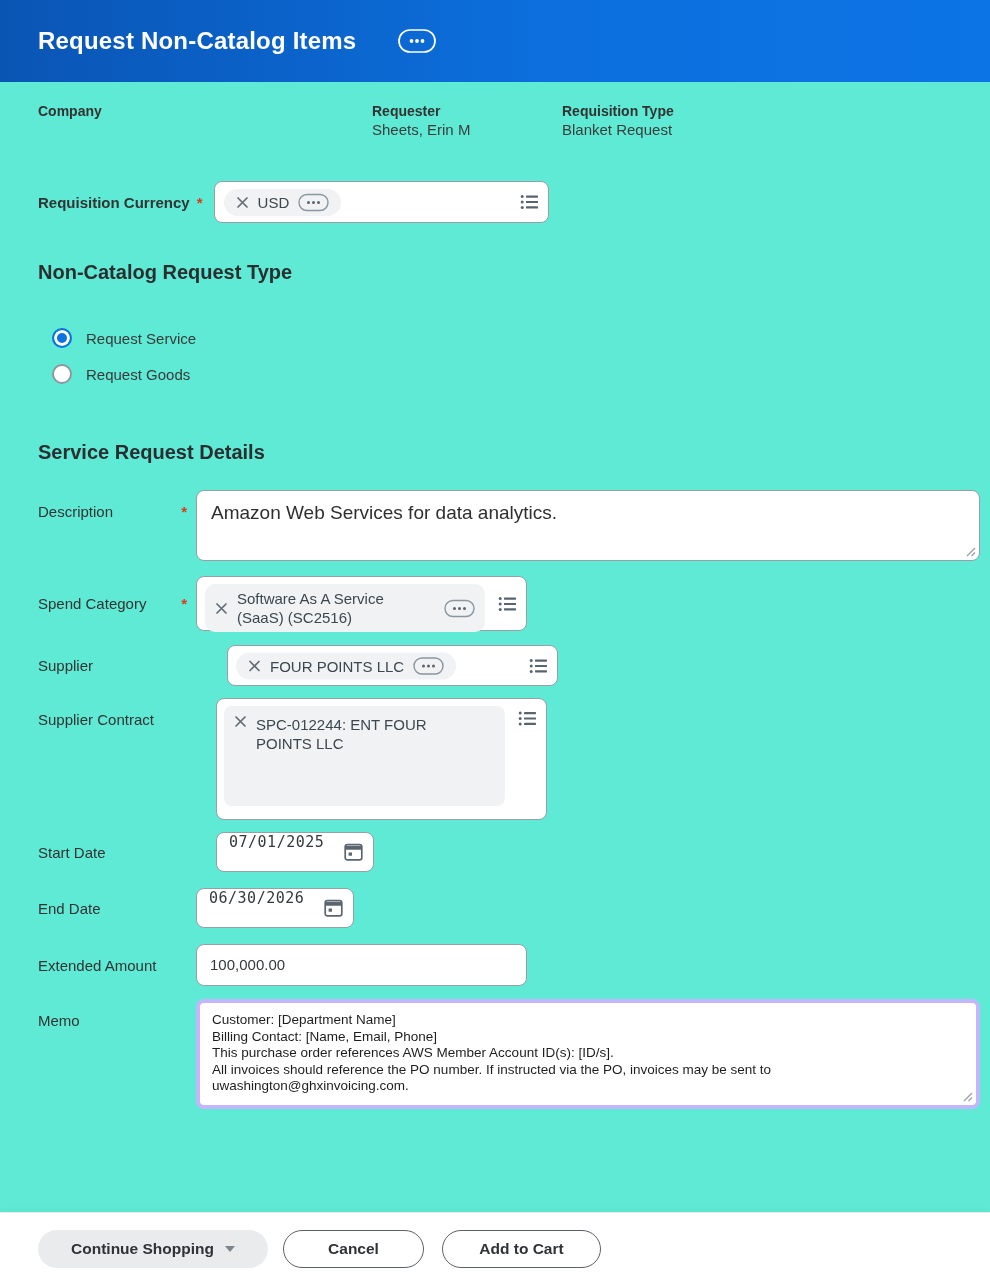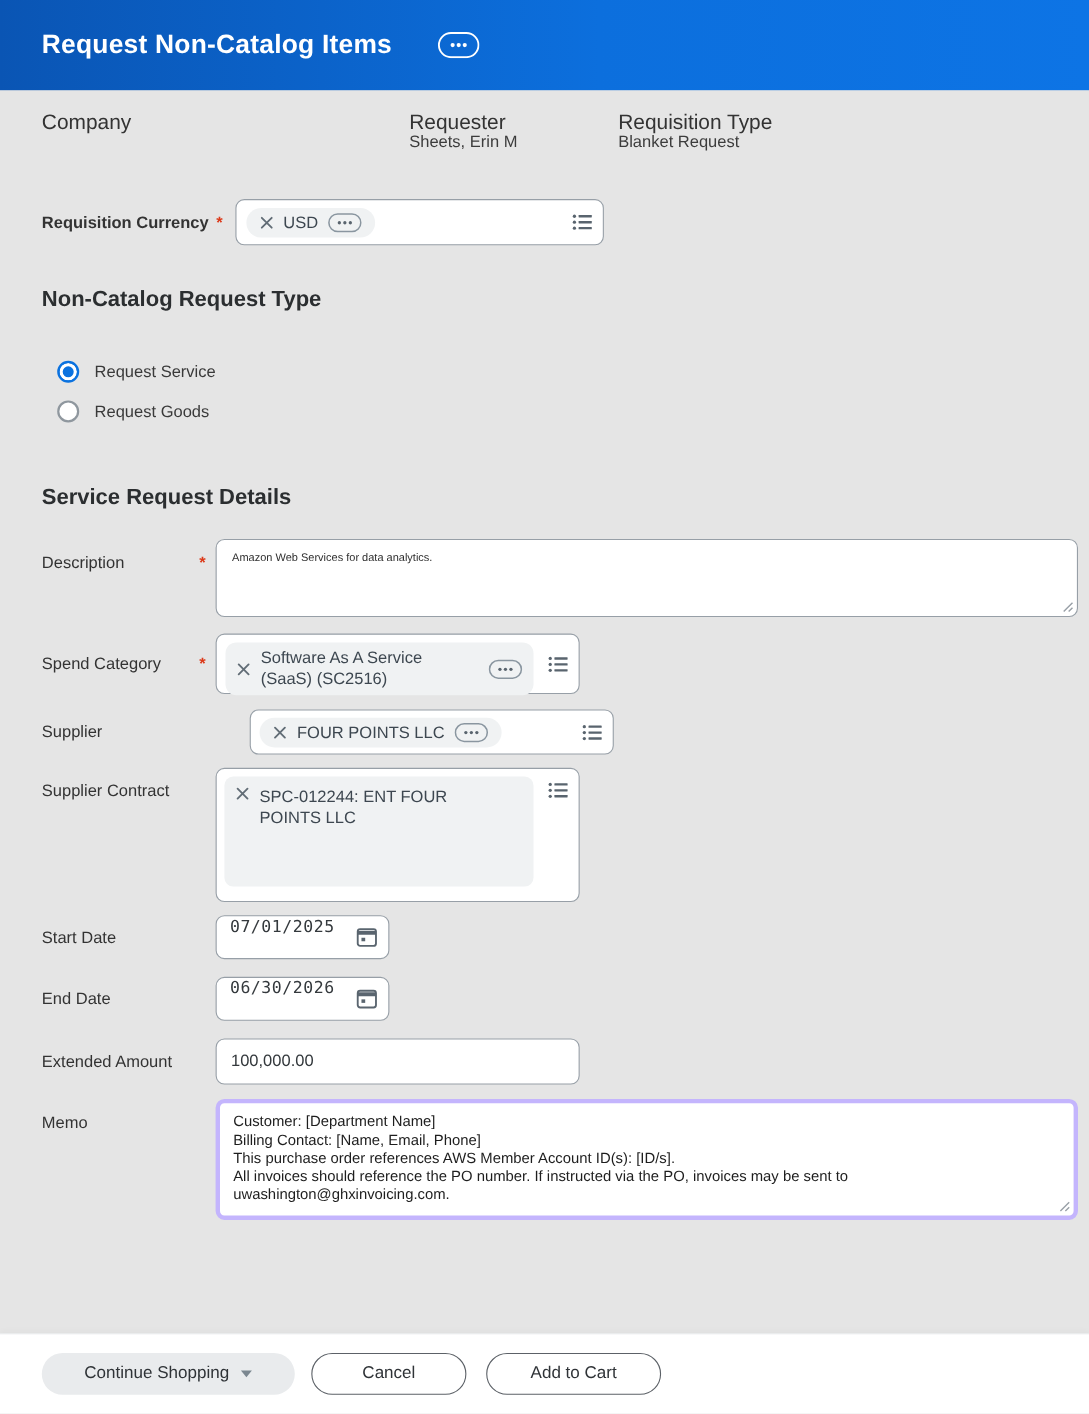--- a/index.html
+++ b/index.html
@@ -1,31 +1,31 @@
 <!DOCTYPE html>
 <html><head>
 <meta charset="utf-8">
 <style>
   * { margin:0; padding:0; box-sizing:border-box; }
   html,body { background:#fff; }
   body { font-family:"Liberation Sans", sans-serif; color:#333; }
-  .page { position:relative; width:990px; height:1285px; background:#e5e5e5; overflow:hidden; }
+  .page { position:relative; width:990px; height:1285px; background:#5eead4; overflow:hidden; }
 
   
   .app-header {
     height:82px; display:flex; align-items:center; padding-left:38px;
     background:linear-gradient(90deg,#0a55b4 0%, #0c6fdd 55%, #0d74e5 100%);
   }
   .app-title { color:#fff; font-size:24px; font-weight:700; letter-spacing:.2px; }
   .hdr-ellipsis { margin-left:42px; background:none; border:none; cursor:pointer; display:flex; }
 
   
   .summary { display:flex; margin-top:21px; padding-left:38px; }
   .sum-col1 { width:334px; } .sum-col2 { width:190px; }
-  .sum-label { font-weight:400; font-size:19px; color:#333; line-height:17px; }
+  .sum-label { font-weight:700; font-size:14px; color:#333; line-height:17px; }
   .sum-value { font-size:15px; color:#3c3c3c; line-height:17px; margin-top:1px; }
 
   
   .req { color:#dc3a1a; font-weight:700; font-size:15px; }
   .box { position:relative; border:1px solid #979fa7; border-radius:8px; background:#fff; }
   .prompt-icon { position:absolute; right:9px; background:none; border:none; cursor:pointer; display:flex; }
   .prompt-center { top:50%; transform:translateY(-50%); }
   .prompt-top { top:10px; }
   .pill {
     display:inline-flex; align-items:center; gap:9px;
@@ -55,33 +55,33 @@
   
   .form { padding-left:38px; }
   .frow { display:flex; }
   .flabel { width:158px; display:flex; font-size:15px; color:#333; flex:0 0 auto; }
   .flabel .lbl { font-weight:400; }
   .flabel .req { margin-left:auto; padding-right:9px; }
   .v-center { align-items:center; }
   .v-top .flabel { padding-top:13px; }
 
   .mt-desc { margin-top:26px; } .mt-13 { margin-top:13px; } .mt-15 { margin-top:15px; }
-  .mt-14 { margin-top:14px;gap:31px; } .mt-12 { margin-top:12px; } .mt-16 { margin-top:16px; }
+  .mt-14 { margin-top:14px;gap:31px; } .mt-12 { margin-top:12px;gap:20px; } .mt-16 { margin-top:16px; }
 
   .box-desc { width:784px; height:71px; }
   .box-sm { width:331px; height:42px; }
   .box-spend { width:331px; height:55px; }
   .box-supplier { width:331px; height:41px; }
   .box-contract { width:331px; height:122px; }
   .box-date { width:158px; height:40px; display:flex; align-items:flex-start; }
   .box-memo { width:784px; height:110px; border:4px solid #c4b5fd; }
 
   .ta-text { display:block; width:100%; height:100%; border:none; outline:none; resize:none;
              font-family:"Liberation Sans", sans-serif; background:transparent; }
-  .desc-text { padding:11px 14px; font-size:10px; color:#2f2f2f; }
+  .desc-text { padding:11px 14px; font-size:19px; color:#2f2f2f; }
   .memo-text { padding:9px 12px; font-size:13.5px; line-height:16.5px; color:#1e1e1e; white-space:pre-wrap; }
 
   .pill-wrap-sm { position:absolute; left:8px; top:50%; transform:translateY(-50%); }
   .pill-spend { position:absolute; left:8px; top:7px; width:280px; border-radius:10px; padding:5px 10px; }
   .pill-spend .pill-text { width:168px; line-height:19px; }
   .pill-spend .pill-more { margin-left:auto; }
   .pill-contract { position:absolute; left:7px; top:7px; width:281px; height:100px; border-radius:8px;
                    align-items:flex-start; padding:9px 10px; }
   .pill-contract .pill-text { width:225px; line-height:19px; }
 
@@ -89,21 +89,21 @@
   .cal-btn { position:absolute; right:9px; top:50%; transform:translateY(-50%); background:none; border:none; cursor:pointer; display:flex; }
   .amount-value { font-size:15px; color:#34393d; padding-left:13px; line-height:40px; }
 
   .resize-handle { position:absolute; right:3px; bottom:3px; cursor:nwse-resize; display:flex; }
 
   
   .footer { position:absolute; left:0; right:0; bottom:0; height:73px; background:#fff;
             border-top:1px solid #e7e9ea; box-shadow:0 -3px 5px rgba(0,0,0,.025);
             display:flex; align-items:center; padding-left:38px; }
   .btn { height:38px; border-radius:19px; font-family:"Liberation Sans", sans-serif;
-         font-size:15.5px; font-weight:400; color:#2f3337; cursor:pointer;
+         font-size:15.5px; font-weight:700; color:#2f3337; cursor:pointer;
          display:inline-flex; align-items:center; justify-content:center; }
   .btn-gray { width:230px; background:#e9ebed; border:none; }
   .btn-outline { background:#fff; border:1px solid #5c6167; }
   .btn-add { width:159px; margin-left:18px; }
   .btn-cancel { width:141px; margin-left:15px; }
   .caret-down { width:0; height:0; border-left:5px solid transparent; border-right:5px solid transparent;
                 border-top:6px solid #7b8790; margin-left:11px; display:inline-block; }
 </style>
 </head>
 <body>

